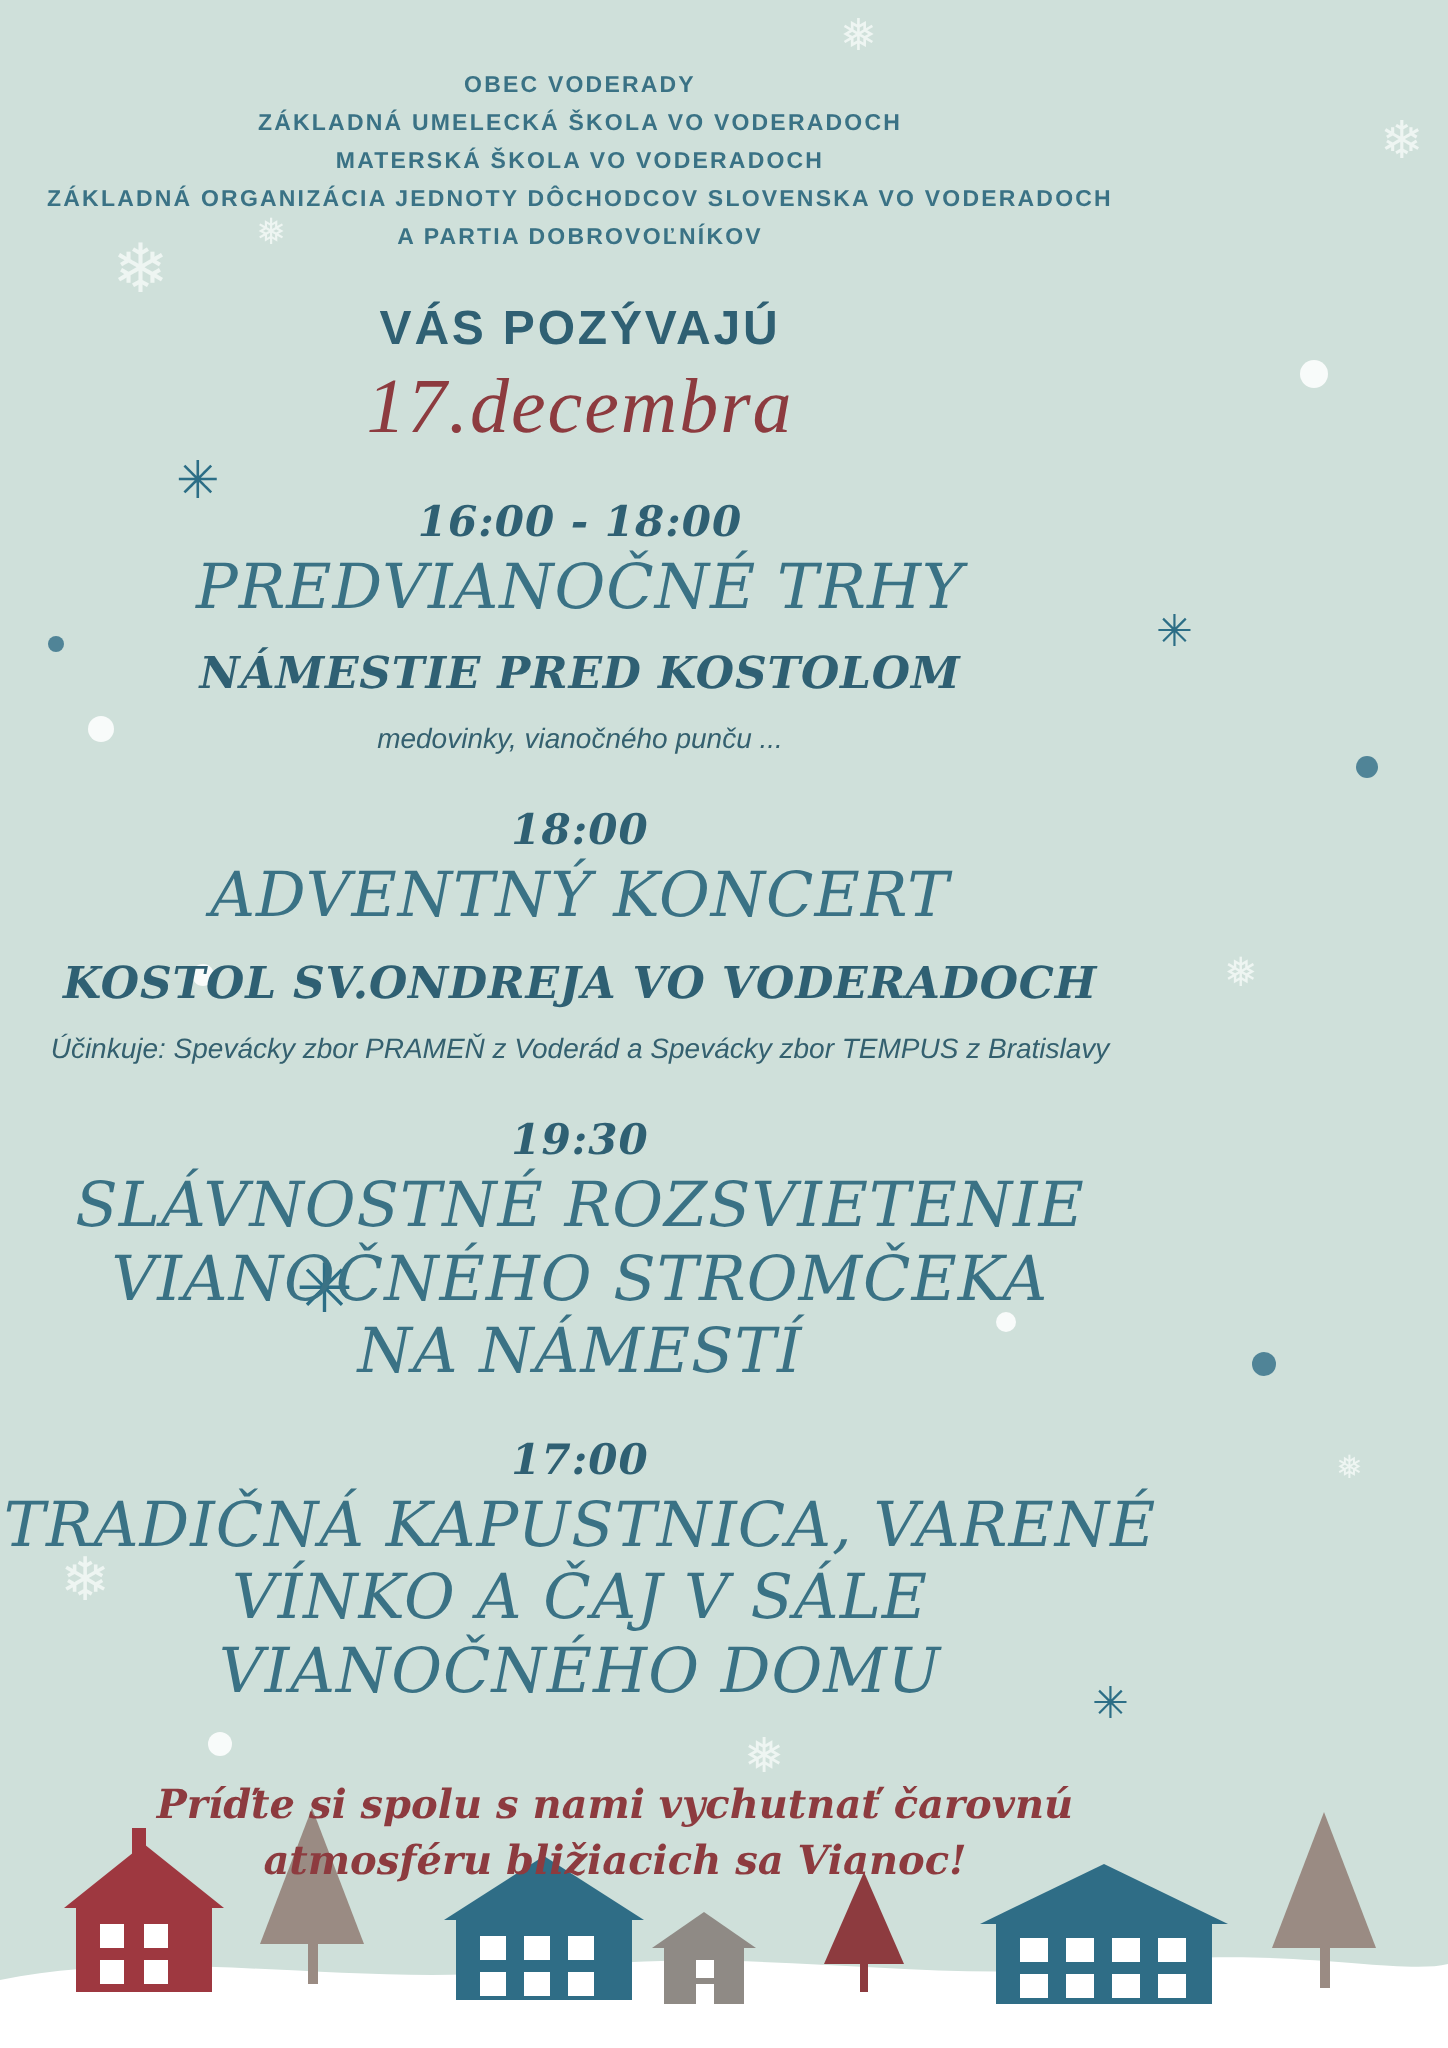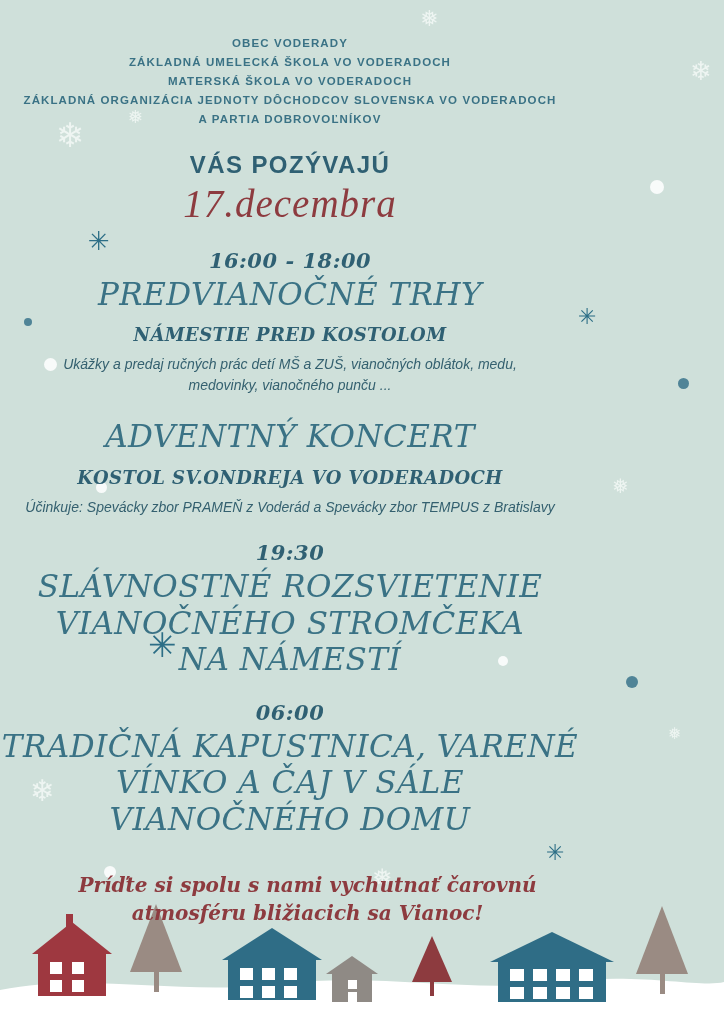--- a/index.html
+++ b/index.html
@@ -91,21 +91,21 @@
     font-family: "DejaVu Serif", serif;
     font-size: 31px;
     color: #3a7285;
     letter-spacing: .5px;
     margin-top: 3px;
     line-height: 1.18;
   }
   .place {
     font-family: "DejaVu Serif", serif;
     font-weight: bold;
-    font-size: 18px;
+    font-size: 22px;
     color: #2f6073;
     letter-spacing: .4px;
     margin-top: 12px;
   }
   .note {
     font-size: 14px;
     color: #34606f;
     margin-top: 9px;
     line-height: 1.5;
   }
@@ -172,43 +172,43 @@
     </div>
 
     <div class="invite">VÁS POZÝVAJÚ</div>
     <div class="bigdate">17.decembra</div>
 
     <div class="block">
       <div class="time">16:00 - 18:00</div>
       <div class="headline">PREDVIANOČNÉ TRHY</div>
       <div class="place">NÁMESTIE PRED KOSTOLOM</div>
       <div class="note">
-        <span>Ukážky a predaj ručných prác detí MŠ a ZUŠ, vianočných oblátok, medu,</span>
         <span class="l2">medovinky, vianočného punču ...</span>
       </div>
     </div>
 
     <div class="block">
+      <div class="time">18:00</div>
       <div class="headline">ADVENTNÝ KONCERT</div>
       <div class="place">KOSTOL SV.ONDREJA VO VODERADOCH</div>
       <div class="note">
         <span>Účinkuje: Spevácky zbor PRAMEŇ z Voderád a Spevácky zbor TEMPUS z Bratislavy</span>
       </div>
     </div>
 
     <div class="block">
       <div class="time">19:30</div>
       <div class="headline">
         <span>SLÁVNOSTNÉ ROZSVIETENIE VIANOČNÉHO STROMČEKA</span><br>
         <span>NA NÁMESTÍ</span>
       </div>
     </div>
 
     <div class="block">
-      <div class="time">06:00</div>
+      <div class="time">17:00</div>
       <div class="headline">
         <span>TRADIČNÁ KAPUSTNICA, VARENÉ VÍNKO A ČAJ V SÁLE</span><br>
         <span>VIANOČNÉHO DOMU</span>
       </div>
     </div>
 
     <div class="closing">
       <div>Príďte si spolu s nami vychutnať čarovnú</div>
       <div>atmosféru bližiacich sa Vianoc!</div>
     </div>

